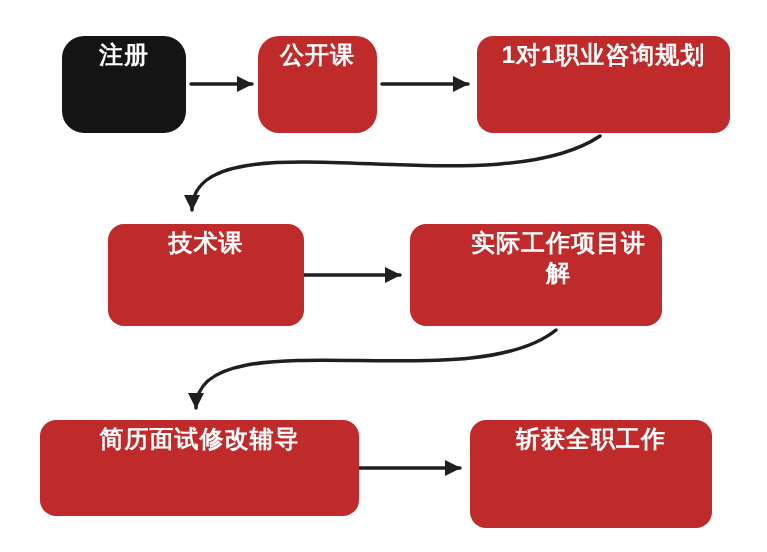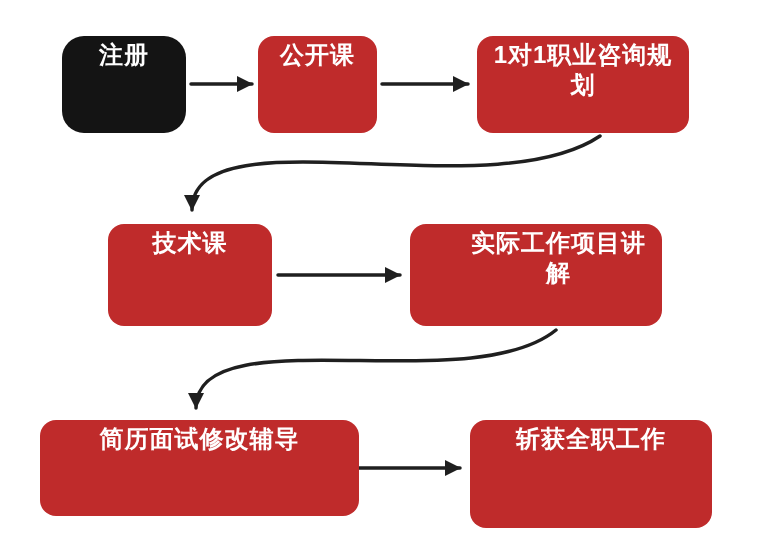--- a/index.html
+++ b/index.html
@@ -34,23 +34,23 @@
   .node-label {
     font-size: 24px;
     font-weight: bold;
     letter-spacing: 1px;
     text-align: center;
     line-height: 1.25;
     padding: 4px 8px;
   }
   
   .n1 { left: 62px;  top: 36px;  width: 124px; height: 97px;  border-radius: 22px; }
-  .n2 { left: 258px; top: 36px;  width: 119px; height: 97px;  }
-  .n3 { left: 477px; top: 36px;  width: 212px; height: 97px;  }
-  .n4 { left: 108px; top: 224px; width: 164px; height: 102px; }
+  .n2 { left: 258px; top: 36px;  width: 119px; height: 97px; border-radius: 21px;  }
+  .n3 { left: 477px; top: 36px;  width: 253px; height: 97px;  }
+  .n4 { left: 108px; top: 224px; width: 196px; height: 102px; }
   .n5 { left: 410px; top: 224px; width: 252px; height: 102px; }
   .n6 { left: 40px;  top: 420px; width: 319px; height: 96px;  }
   .n7 { left: 470px; top: 420px; width: 242px; height: 108px;  }
   .edge-path {
     fill: none;
     stroke: #1f1f1f;
     stroke-width: 3.5px;
     stroke-linecap: round;
   }
 </style>

